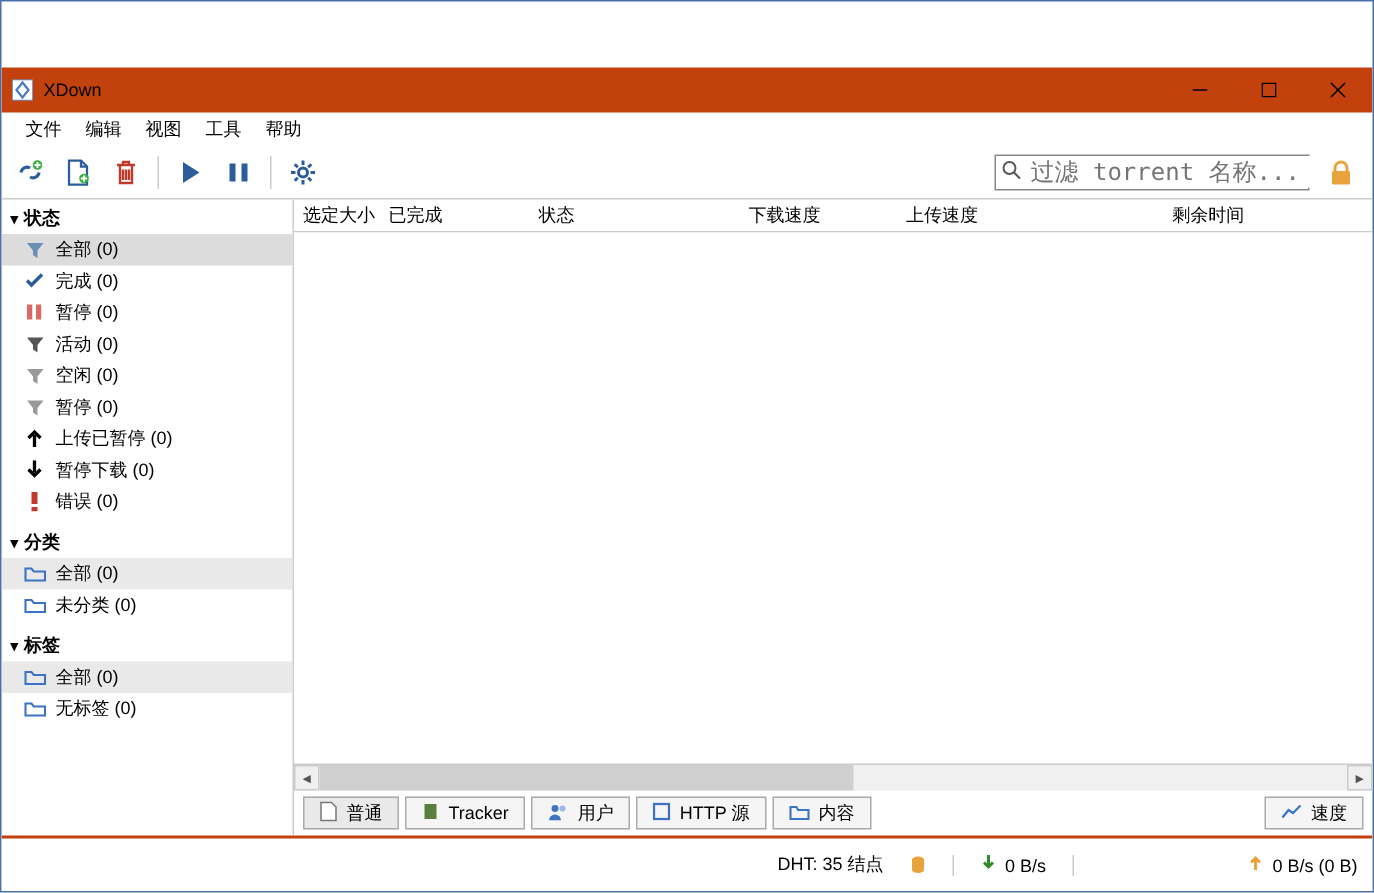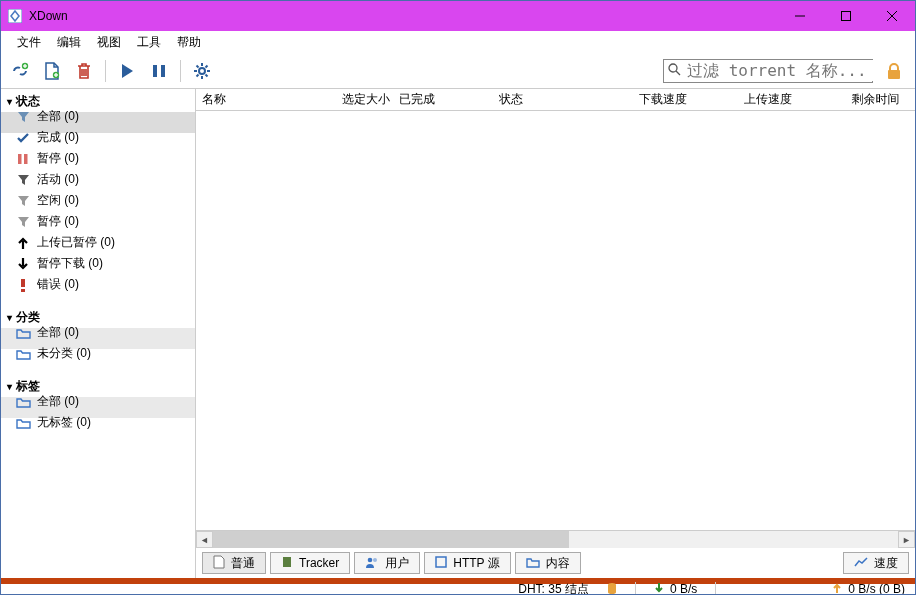--- a/index.html
+++ b/index.html
@@ -1,57 +1,57 @@
 <!DOCTYPE html>
 <html><head>
 <meta charset="utf-8">
 <style>
   * { box-sizing: border-box; font-family: "Microsoft YaHei", "Segoe UI", sans-serif; font-size: 12px; }
   html,body { margin:0; padding:0; }
   body { width:916px; height:595px; background:#fff; border:1px solid #4a6ea9; display:flex; flex-direction:column; color:#000; }
-  .titlebar { height:30px; display:flex; align-items:center; padding-left:6px; background:#d946ef; }
+  .titlebar { height:30px; display:flex; align-items:center; padding-left:6px; background:#c2410c;margin-top:44px; }
   .titlebar .icon { width:16px; height:16px; margin-right:6px; display:inline-flex; align-items:center; justify-content:center; }
   .titlebar .title { flex:1; font-size:12px; }
   .winbtns { display:flex; height:100%; }
   .winbtn { width:46px; display:flex; align-items:center; justify-content:center; }
   .winbtn svg { display:block; }
   .menubar { height:22px; display:flex; align-items:center; gap:16px; padding:0 16px; }
   .menuitem { font-size:12px; cursor:default; }
   .toolbar { height:36px; display:flex; align-items:center; padding:0 6px; gap:6px; border-bottom:1px solid #ccc; }
   .tbtn { width:26px; height:26px; display:flex; align-items:center; justify-content:center; }
   .sep { width:1px; height:22px; background:#ccc; margin:0 2px; }
   .toolbar .spacer { flex:1; }
   .search { width:210px; height:24px; border:1px solid #888; display:flex; align-items:center; padding:0 4px; gap:4px; }
   .search input { border:none; outline:none; flex:1; font-size:16px; color:#555; font-family: monospace, "Microsoft YaHei"; }
   .lock { width:22px; height:22px; margin:0 4px; display:flex; align-items:center; justify-content:center; }
 
   .content { flex:1; display:flex; min-height:0; }
   .sidebar { width:195px; border-right:1px solid #ccc; overflow:auto; padding-top:2px; }
   .grp-head { display:flex; align-items:center; gap:4px; padding:2px 6px; font-weight:bold; }
   .grp-head .chev { font-size:10px; }
-  .sb-item { display:flex; align-items:center; gap:6px; padding:2px 0 14px 14px; height:21px; }
+  .sb-item { display:flex; gap:6px; padding:2px 0 14px 14px; height:21px; }
   .sb-item.selected { background:#dcdcdc; }
   .sb-item.sub-selected { background:#e9e9e9; }
   .sb-icon { width:16px; height:16px; display:inline-flex; align-items:center; justify-content:center; }
 
   .main { flex:1; display:flex; flex-direction:column; min-width:0; }
   .cols { height:22px; display:flex; border-bottom:1px solid #ccc; align-items:center; padding-left:6px; }
   .col { text-align:left; overflow:hidden; white-space:nowrap; font-size:12px; }
   .grid-body { flex:1; background:#fff; border-bottom:1px solid #ccc; position:relative; }
   .hscroll-wrap { height:17px; background:#f0f0f0; display:flex; align-items:stretch; }
   .hs-btn { width:17px; background:#f0f0f0; border:1px solid #ccc; display:flex; align-items:center; justify-content:center; font-size:9px; color:#555; }
   .hs-track { flex:1; background:#f0f0f0; display:flex; align-items:center; }
   .hs-thumb { height:100%; width:52%; background:#cfcfcf; }
 
   .tabbar { height:30px; display:flex; align-items:center; gap:4px; padding:0 6px; }
   .tab { border:1px solid #aaa; display:flex; align-items:center; gap:6px; padding:2px 10px; height:22px; background:#f5f5f5; }
   .tab.active { background:#e9e9e9; }
   .tabbar .flex { flex:1; }
 
-  .statusbar { height:16px; border-top:6px solid #c2410c; display:flex; align-items:center; padding:0 10px; gap:18px; font-size:12px; background:#fff; }
+  .statusbar { height:37px; border-top:2px solid #c2410c; display:flex; align-items:center; padding:0 10px; gap:18px; font-size:12px; background:#fff; }
   .statusbar .pad { flex:1; }
   .stat { display:flex; align-items:center; gap:6px; }
   .stat-sep { width:1px; height:14px; background:#ccc; }
 </style>
 </head>
 <body>
 
 <div class="titlebar">
   <span class="icon">
     <svg width="14" height="14">
@@ -283,21 +283,20 @@
               <path d="M1 3 h4 l1.5 2 h7.5 v6 h-13 Z" fill="none" stroke="#3b74c4" stroke-width="1.4"></path>
             </svg>
           </span>
           <span>无标签 (0)</span>
         </div>
       </div>
   </div>
 
   <div class="main">
     <div class="cols">
-      <div class="col" style="width:140px">名称</div>
       <div class="col" style="width:57px">选定大小</div>
       <div class="col" style="width:100px">已完成</div>
       <div class="col" style="width:140px">状态</div>
       <div class="col" style="width:105px">下载速度</div>
       <div class="col" style="width:100px">上传速度</div>
       <div class="col" style="flex:1;text-align:center;padding-right:8px">剩余时间</div>
     </div>
     <div class="grid-body"></div>
     <div class="hscroll-wrap">
       <div class="hs-btn">◄</div>

